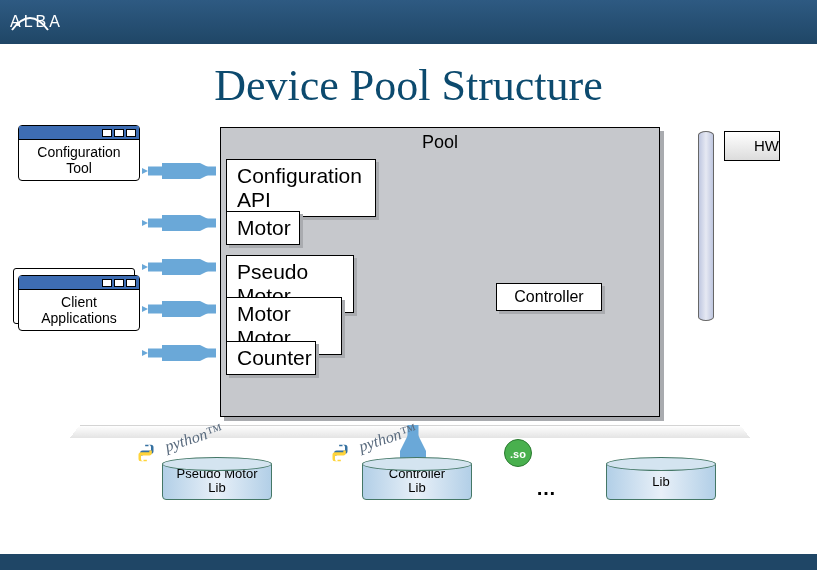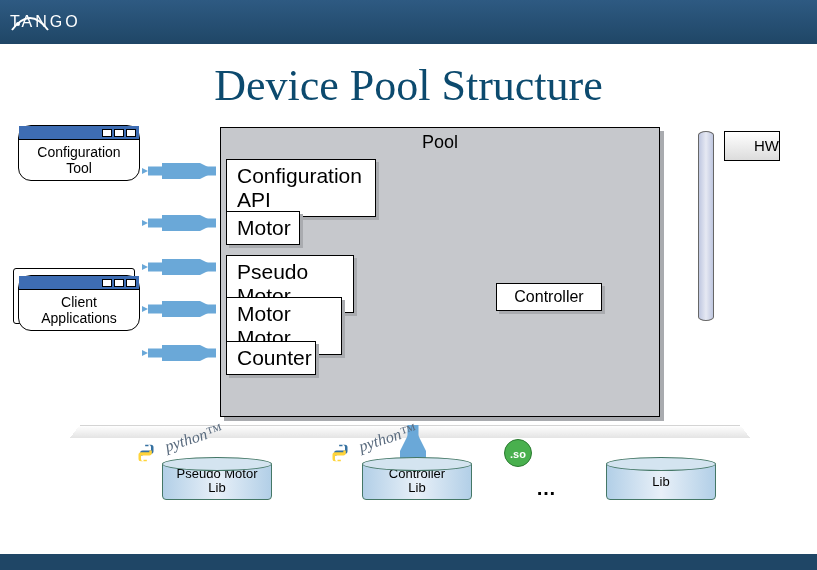--- a/index.html
+++ b/index.html
@@ -12,21 +12,21 @@
   .diagram { position: relative; width: 100%; height: 420px; margin-top: 12px; }
   .pool { position: absolute; left: 220px; top: 4px; width: 440px; height: 290px; background: #c6c8cc; border: 1px solid #000; box-shadow: 4px 4px 0 #a9abaf; }
   .pool-title { text-align: center; font-weight: normal; font-size: 18px; padding-top: 4px; }
   .inner-box { position: absolute; background: #fff; border: 1px solid #000; box-shadow: 3px 3px 0 #a9abaf; font-size: 21px; padding: 4px 10px; }
   .config-api { left: 226px; top: 36px; width: 150px; }
   .motor { left: 226px; top: 88px; width: 74px; }
   .pseudo { left: 226px; top: 132px; width: 128px; }
   .motorgroup { left: 226px; top: 174px; width: 116px; }
   .counter { left: 226px; top: 218px; width: 90px; }
   .controller { left: 496px; top: 160px; width: 106px; text-align: center; font-size: 16px; }
-  .window-box { position: absolute; width: 122px; background: #fff; border: 1.5px solid #000; border-radius: 13px; }
+  .window-box { position: absolute; width: 122px; background: #fff; border: 1.5px solid #000; border-radius: 4px; }
   .window-box.stack::before { content: ""; position: absolute; left: -6px; top: -8px; width: 100%; height: 100%; background: #fff; border: 1.5px solid #000; border-radius: 3px; z-index: -1; }
   .titlebar { height: 14px; background: #3e6db3; border-bottom: 1.5px solid #000; display: flex; justify-content: flex-end; align-items: center; gap: 2px; padding-right: 3px; }
   .tb-btn { width: 10px; height: 8px; border: 1px solid #000; background: #fff; }
   .window-body { font-size: 14px; text-align: center; padding: 4px 2px; }
   .cfg-tool { left: 18px; top: 2px; }
   .client-apps { left: 18px; top: 152px; }
   .hw { position: absolute; left: 724px; top: 8px; width: 56px; height: 30px; background: linear-gradient(#fff, #dcdcdc); border: 1px solid #000; text-align: right; font-size: 15px; line-height: 28px; }
   .pipe { position: absolute; left: 698px; top: 8px; width: 16px; height: 190px; background: linear-gradient(to right, #bfc7e0, #e6e9f3, #bfc7e0); border: 1px solid #666; border-radius: 8px/4px; }
   .arrow { position: absolute; }
   .cylinder { position: absolute; width: 110px; }
@@ -45,21 +45,21 @@
 </style>
 </head>
 <body>
 
 <div class="header">
   <div class="logo-group">
     <svg class="pylogo" viewBox="0 0 40 20" style="width:40px;height:24px;">
       <path d="M2 18 Q20 -6 38 18" stroke="#fff" stroke-width="2" fill="none"></path>
       <circle cx="8" cy="12" r="2" fill="#fff"></circle>
     </svg>
-    <span class="logo-text">TANGO</span>
+    <span class="logo-text">ALBA</span>
   </div>
 </div>
 
 <h1 class="page-title">Device Pool Structure</h1>
 
 <div class="diagram">
 
   <div class="platform"></div>
 
   <div class="pool">

